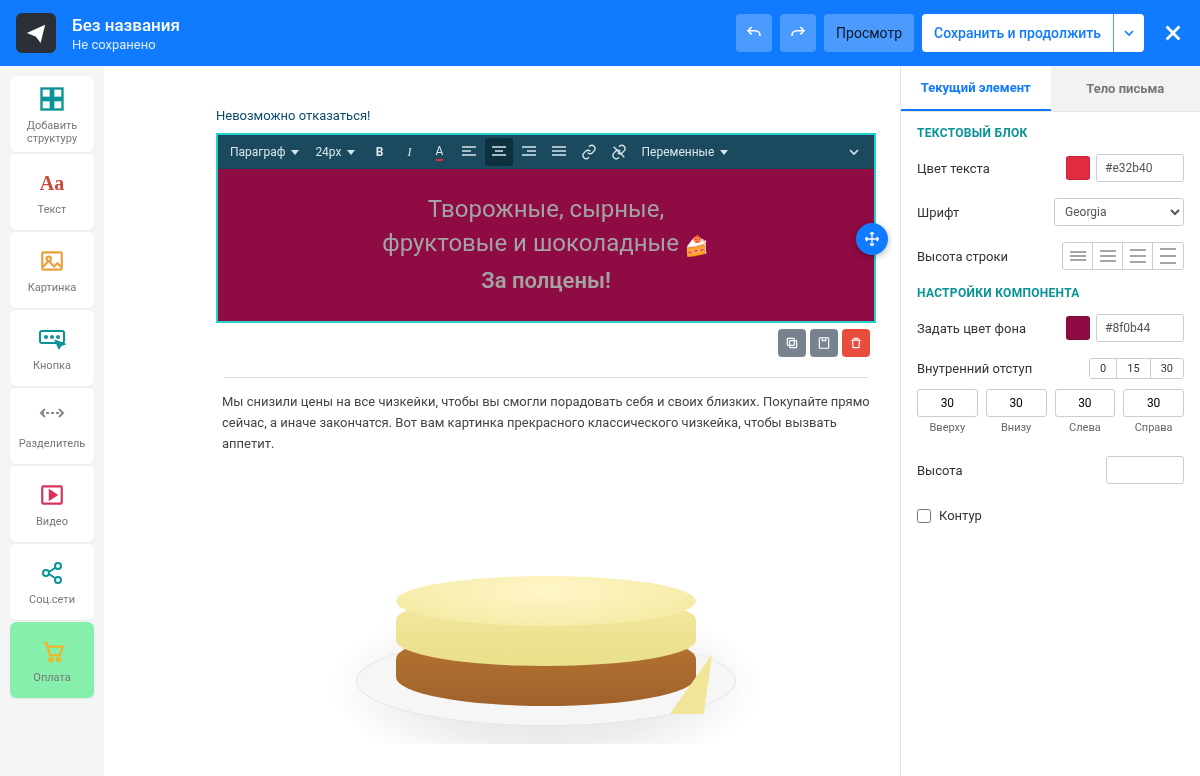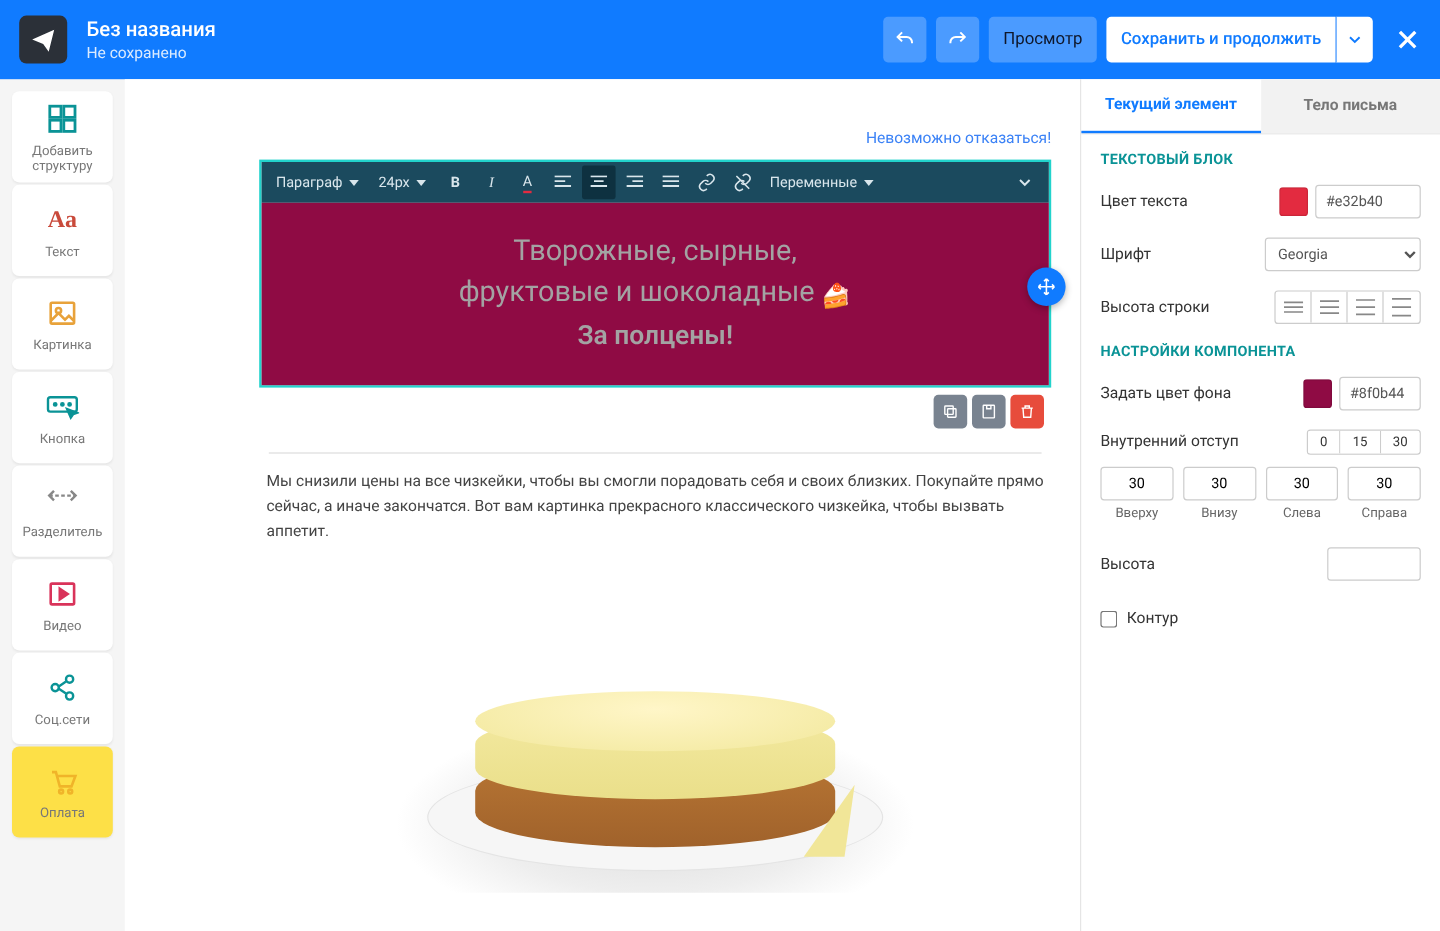--- a/index.html
+++ b/index.html
@@ -11,24 +11,24 @@
 .subtitle{font-size:13px;opacity:.85;margin-top:2px}
 .hbtn{background:#4b9bff;border:none;color:#0f172a;height:38px;padding:0 12px;border-radius:4px;margin-left:8px;cursor:pointer;font-size:14px;display:flex;align-items:center;justify-content:center}
 .hbtn.primary{background:#fff;color:#107bff;font-weight:500}
 .hbtn.split{border-left:1px solid #4b9bff;padding:0 10px}
 .hbtn.iconb{width:36px;padding:0}
 .close-x{margin-left:18px;cursor:pointer}
 .main{display:flex;height:710px}
 .left-tools{width:104px;padding:10px 10px;display:flex;flex-direction:column;gap:2px}
 .tool{background:#fff;border-radius:6px;height:76px;display:flex;flex-direction:column;align-items:center;justify-content:center;cursor:pointer;color:#777;font-size:11px;text-align:center;line-height:1.2;box-shadow:0 1px 2px rgba(0,0,0,.06)}
 .tool .ti{height:32px;display:flex;align-items:center;justify-content:center;margin-bottom:4px}
-.tool.active{background:#fde047}
+.tool.active{background:#86efac}
 .canvas-wrap{flex:1;overflow:auto;background:#fff;padding-top:40px}
 .canvas{width:660px;margin:0 auto}
-.top-text{text-align:right;color:#3b82f6;font-size:13px;margin-bottom:10px}
+.top-text{text-align:left;color:#0c4a6e;font-size:13px;margin-bottom:10px}
 .sel{border:2px solid #22d3cc;position:relative}
 .editor-tb{height:34px;background:#1b4a5e;display:flex;align-items:center;padding:0 6px;color:#d9e6ec;font-size:12px;gap:2px}
 .tb-sel{background:transparent;color:#d9e6ec;border:none;padding:4px 8px 4px 6px;display:flex;align-items:center;gap:6px;cursor:pointer;font-size:12px}
 .tb-sel .dd{width:0;height:0;border-left:4px solid transparent;border-right:4px solid transparent;border-top:5px solid #d9e6ec}
 .tb-btn{width:28px;height:28px;display:flex;align-items:center;justify-content:center;color:#d9e6ec;cursor:pointer;border-radius:2px}
 .tb-btn.active{background:#0e3140}
 .hero{background:#8f0b44;color:#a3a3a3;text-align:center;font-family:Georgia,serif;padding:20px 30px 28px;position:relative}
 .hero .l1{font-size:24px;margin:6px 0}
 .hero .l2{font-size:24px;margin:6px 0}
 .hero .l3{font-size:22px;margin-top:10px;font-weight:600}
@@ -349,21 +349,21 @@
                 <path d="M0 2h16M0 9h16M0 16h16" stroke="#888" stroke-width="1.4"></path>
               </svg>
             </div>
         </div>
       </div>
 
       <div class="sec-title" style="margin-top:10px">НАСТРОЙКИ КОМПОНЕНТА</div>
       <div class="prow">
         <div class="lbl">Задать цвет фона</div>
         <div class="swatch" style="background:#8f0b44"></div>
-        <input class="tinput" style="width: 68px;" value="#8f0b44">
+        <input class="tinput" style="width: 88px;" value="#8f0b44">
       </div>
       <div class="prow" style="margin-bottom:6px">
         <div class="lbl">Внутренний отступ</div>
         <div class="pad-presets">
           <span>0</span>
           <span>15</span>
           <span>30</span>
         </div>
       </div>
       <div class="pad-grid">

